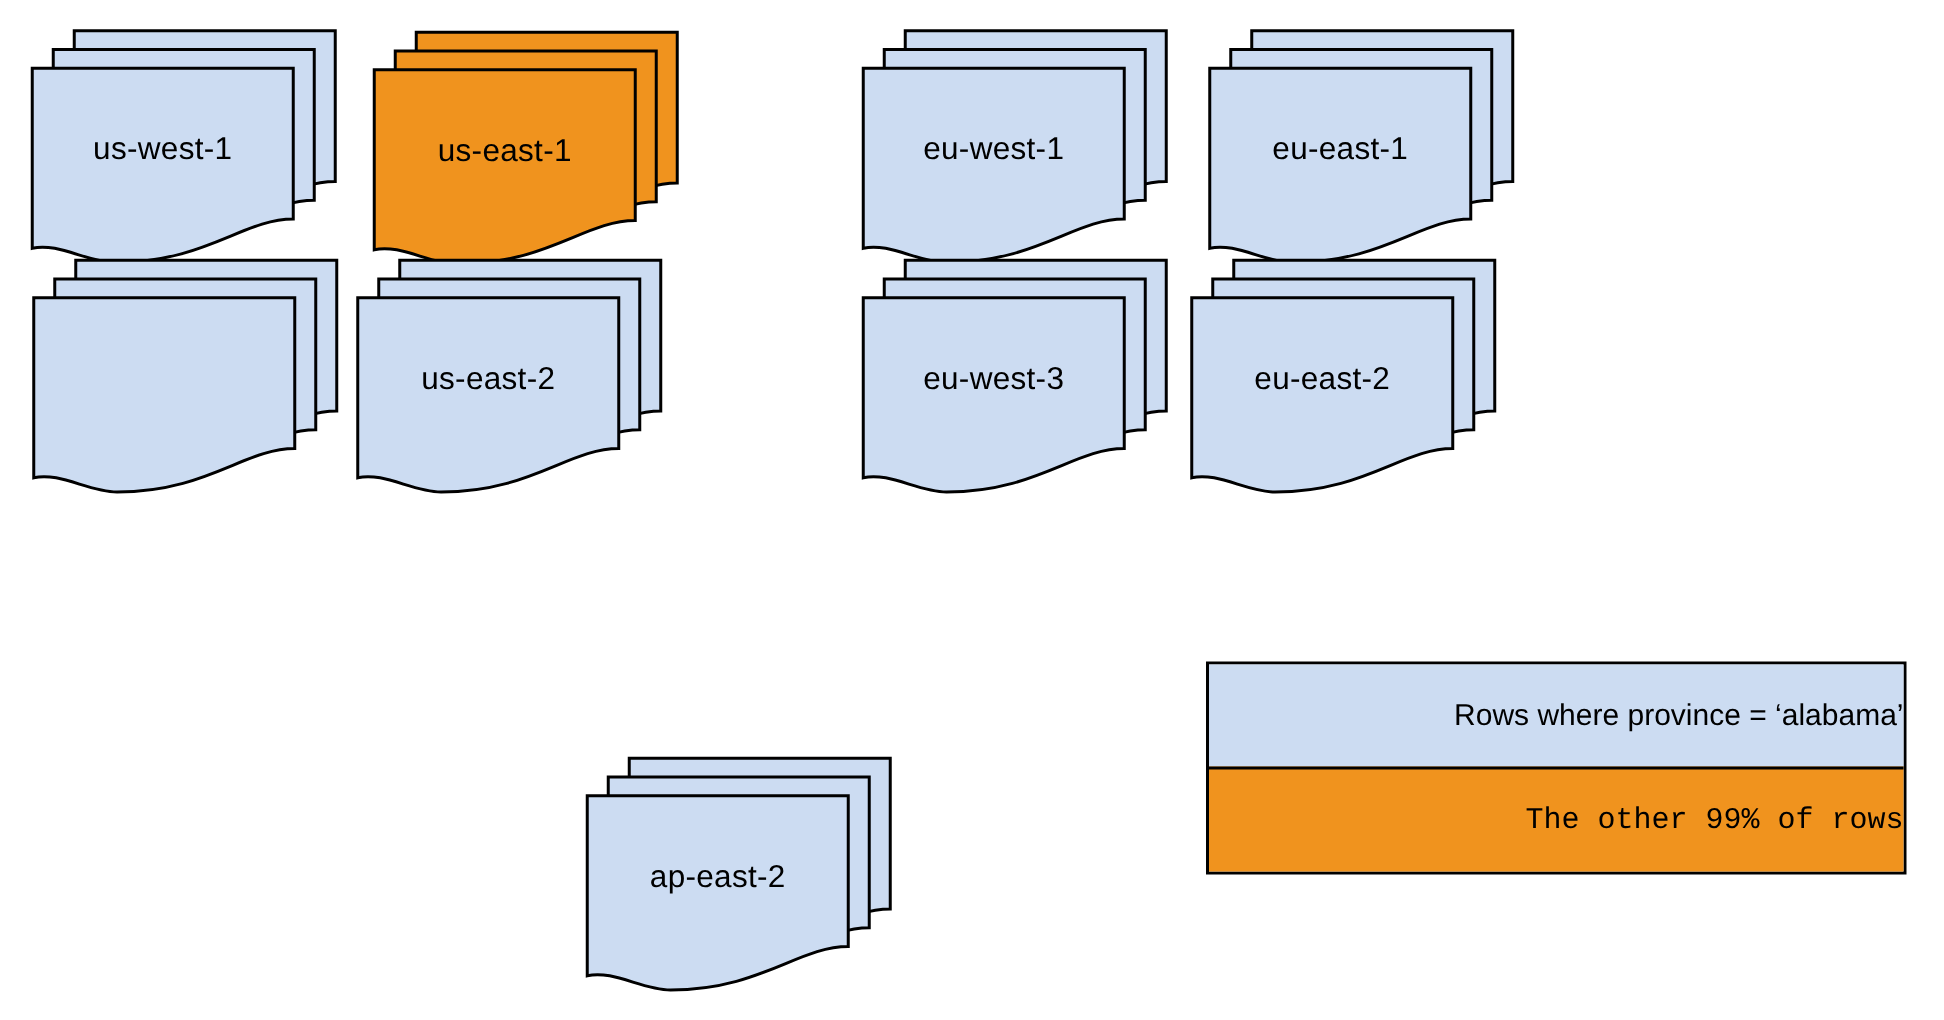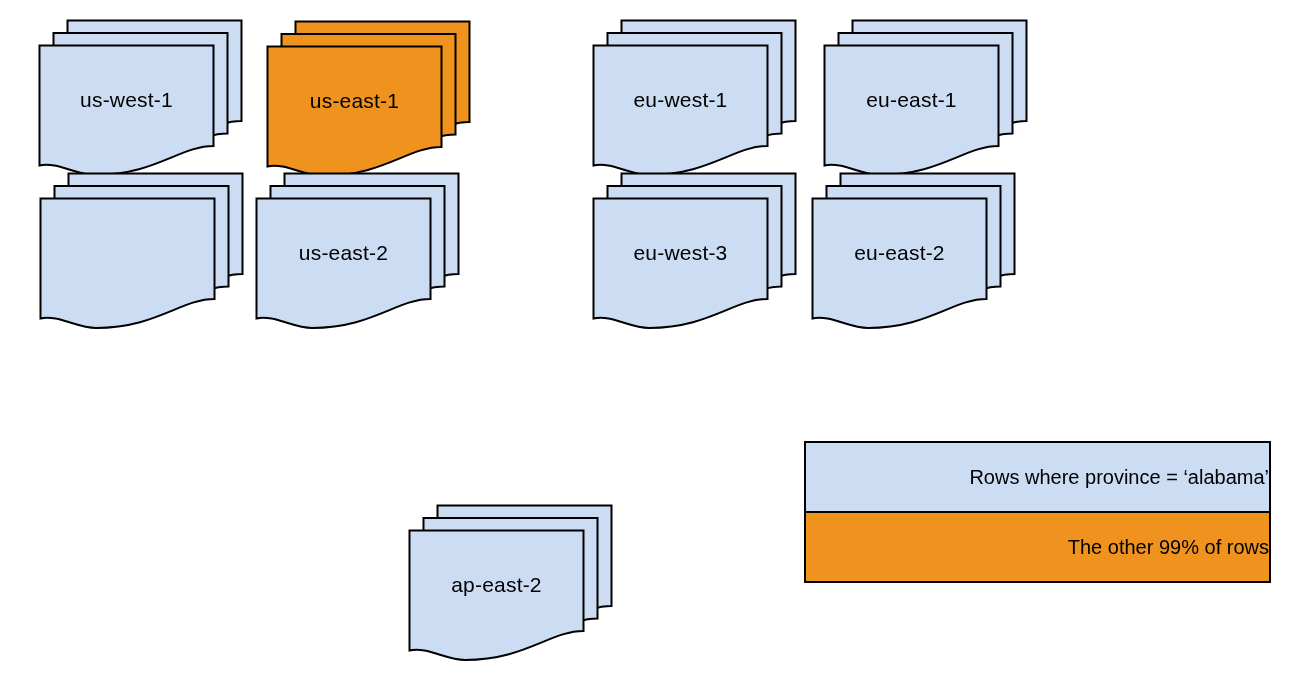--- a/index.html
+++ b/index.html
@@ -4,21 +4,21 @@
 <style>
   html,body { margin:0; padding:0; background:#ffffff; }
   #canvas {
     position:relative;
     width:1296px; height:680px;
     background:#ffffff;
     font-family:"Liberation Sans", sans-serif;
     color:#000;
     overflow:hidden;
   }
-  .stack { position:absolute; width:206px; height:161px;margin-left:18px; }
+  .stack { position:absolute; width:206px; height:161px; }
   .stack svg { display:block; }
   .stack use {
     fill:var(--blue); stroke:var(--border); stroke-width:2; stroke-linejoin:miter;
   }
   .stack.orange use { fill:var(--orange); }
   .stack-label {
     position:absolute; left:0; top:25px; width:177px; height:112px;
     display:flex; align-items:center; justify-content:center;
     font-size:21px; letter-spacing:0.2px;
   }
@@ -36,21 +36,21 @@
 
   .legend {
     position:absolute; left:804px; top:441px; width:463px;
     border:2px solid var(--border);
   }
   .legend-row {
     height:68px; display:flex; align-items:center; justify-content:flex-end;
     font-size:20px;
   }
   .legend-row.blue   { background:var(--blue); }
-  .legend-row.orange { background:var(--orange); }
+  .legend-row.orange { background:var(--orange);font-family:Liberation Mono, monospace; }
   .legend-row + .legend-row { border-top:2px solid var(--border); }
 </style>
 </head>
 <body>
 
 <svg width="0" height="0" style="position:absolute" xmlns="http://www.w3.org/2000/svg" xmlns:xlink="http://www.w3.org/1999/xlink" aria-hidden="true">
   <defs>
     <path id="docshape" d="M1.5,1.5 L175.5,1.5 L175.5,102 C142,102 117,131 57,131 C38,131 19,117.5 1.5,121.5 Z"></path>
   </defs>
 </svg>

